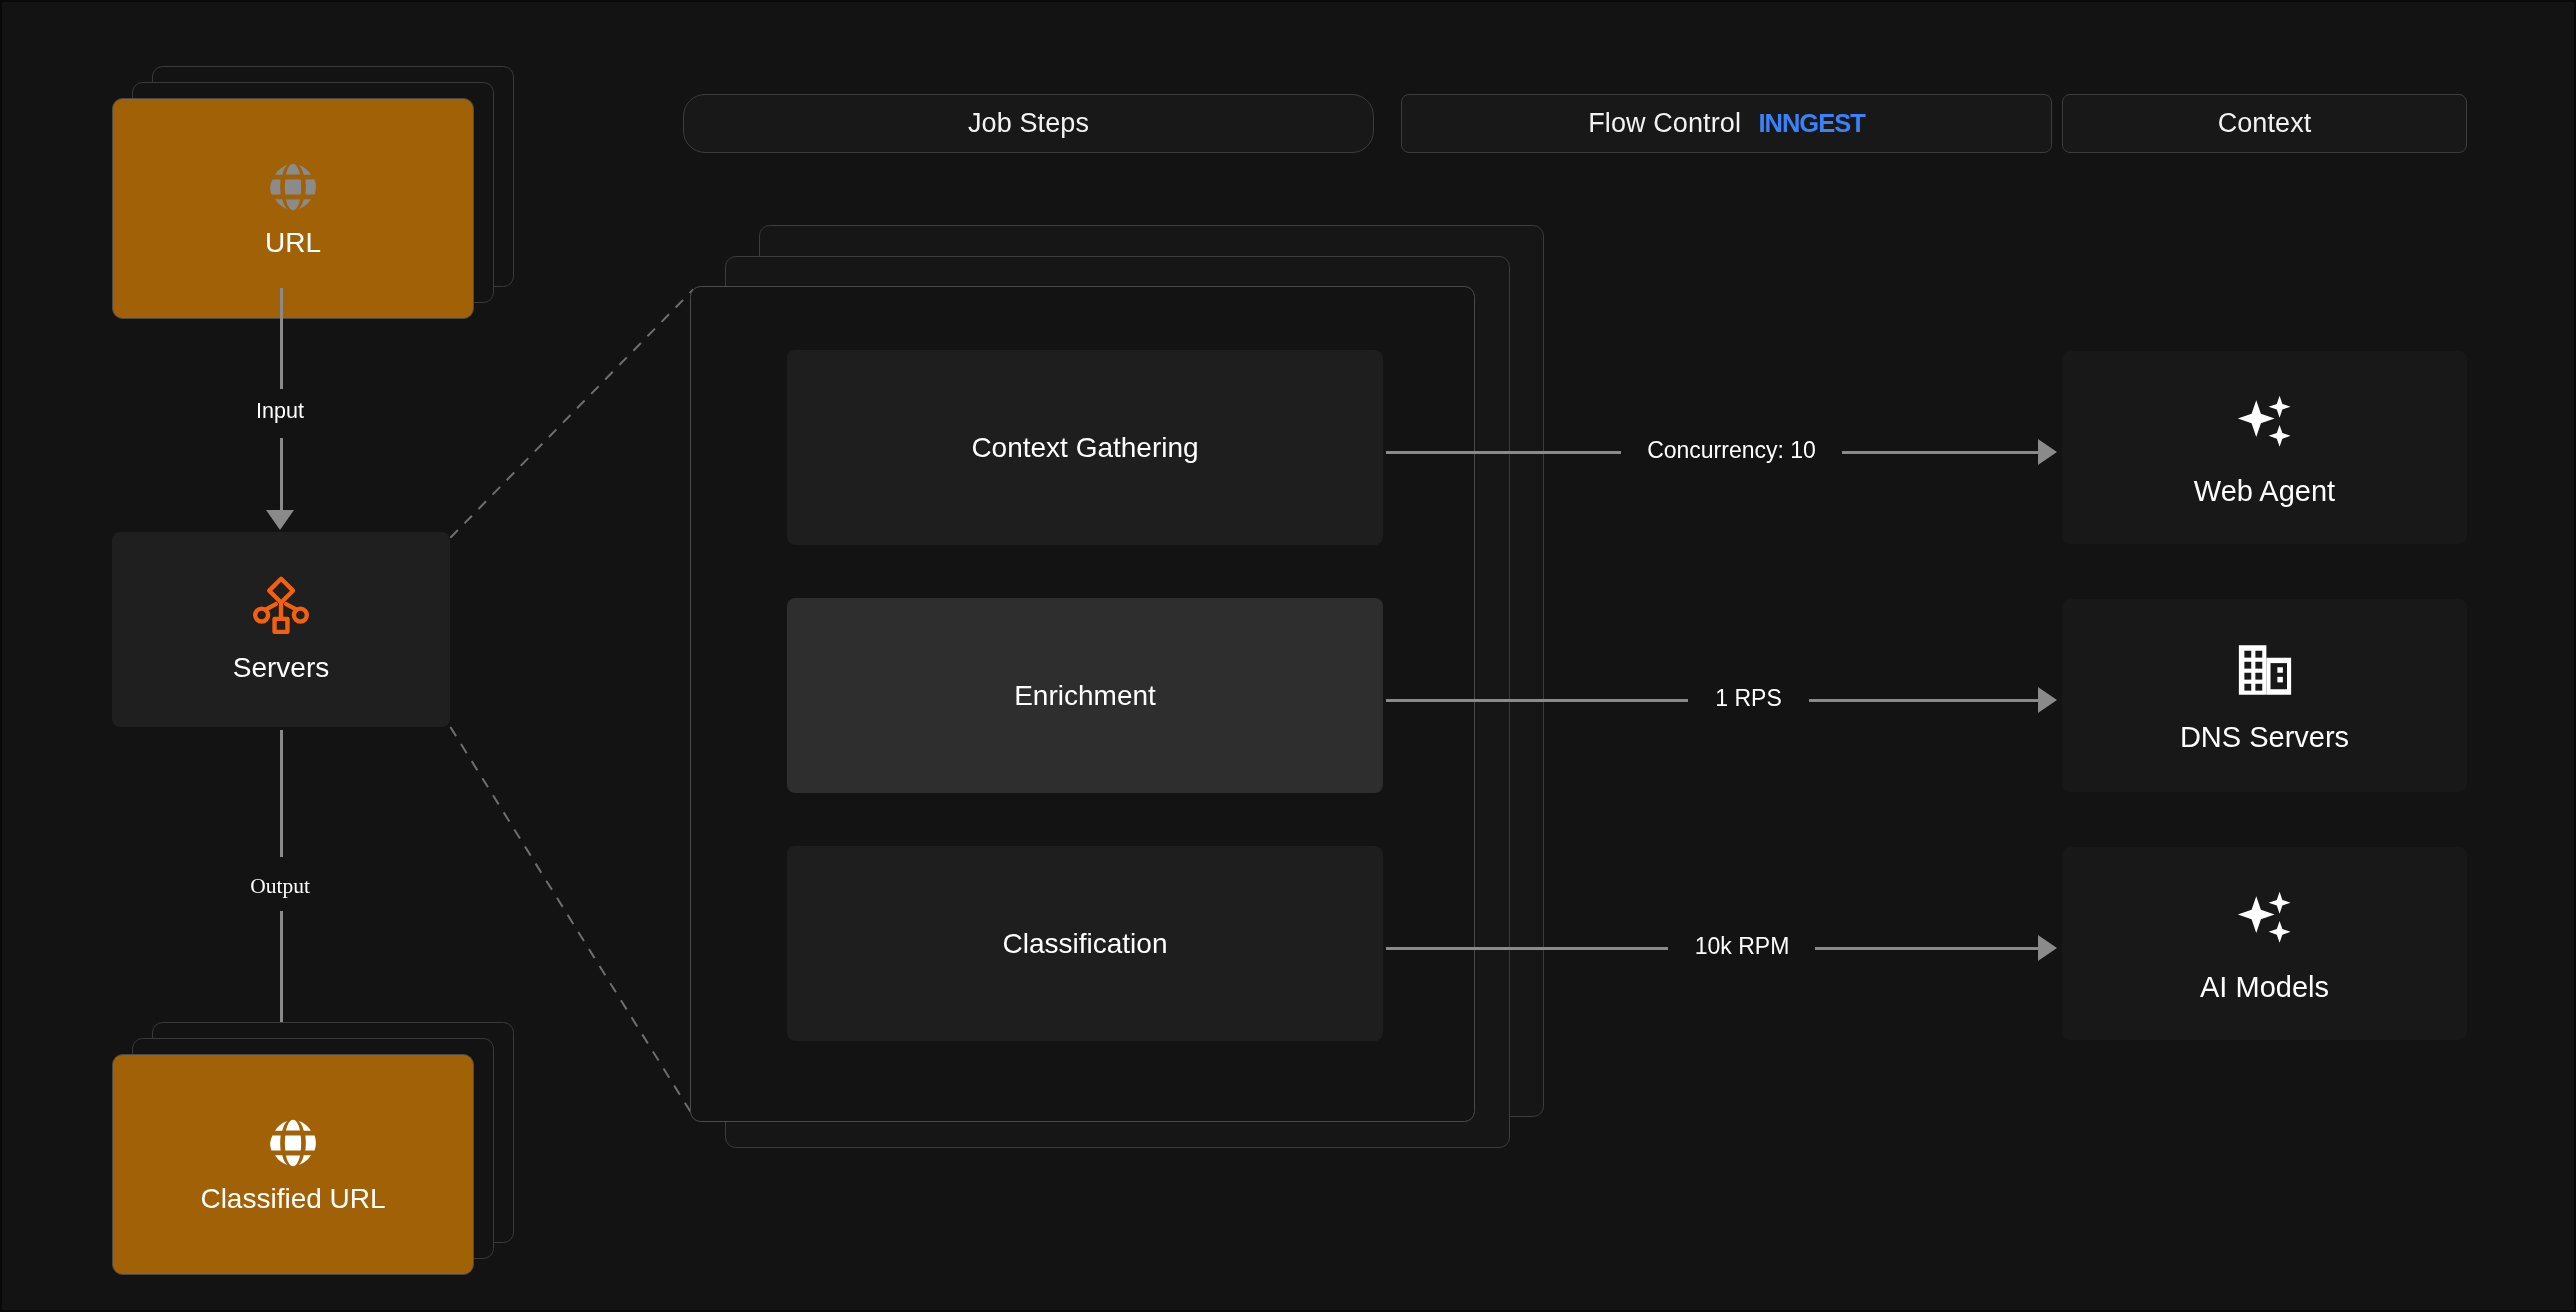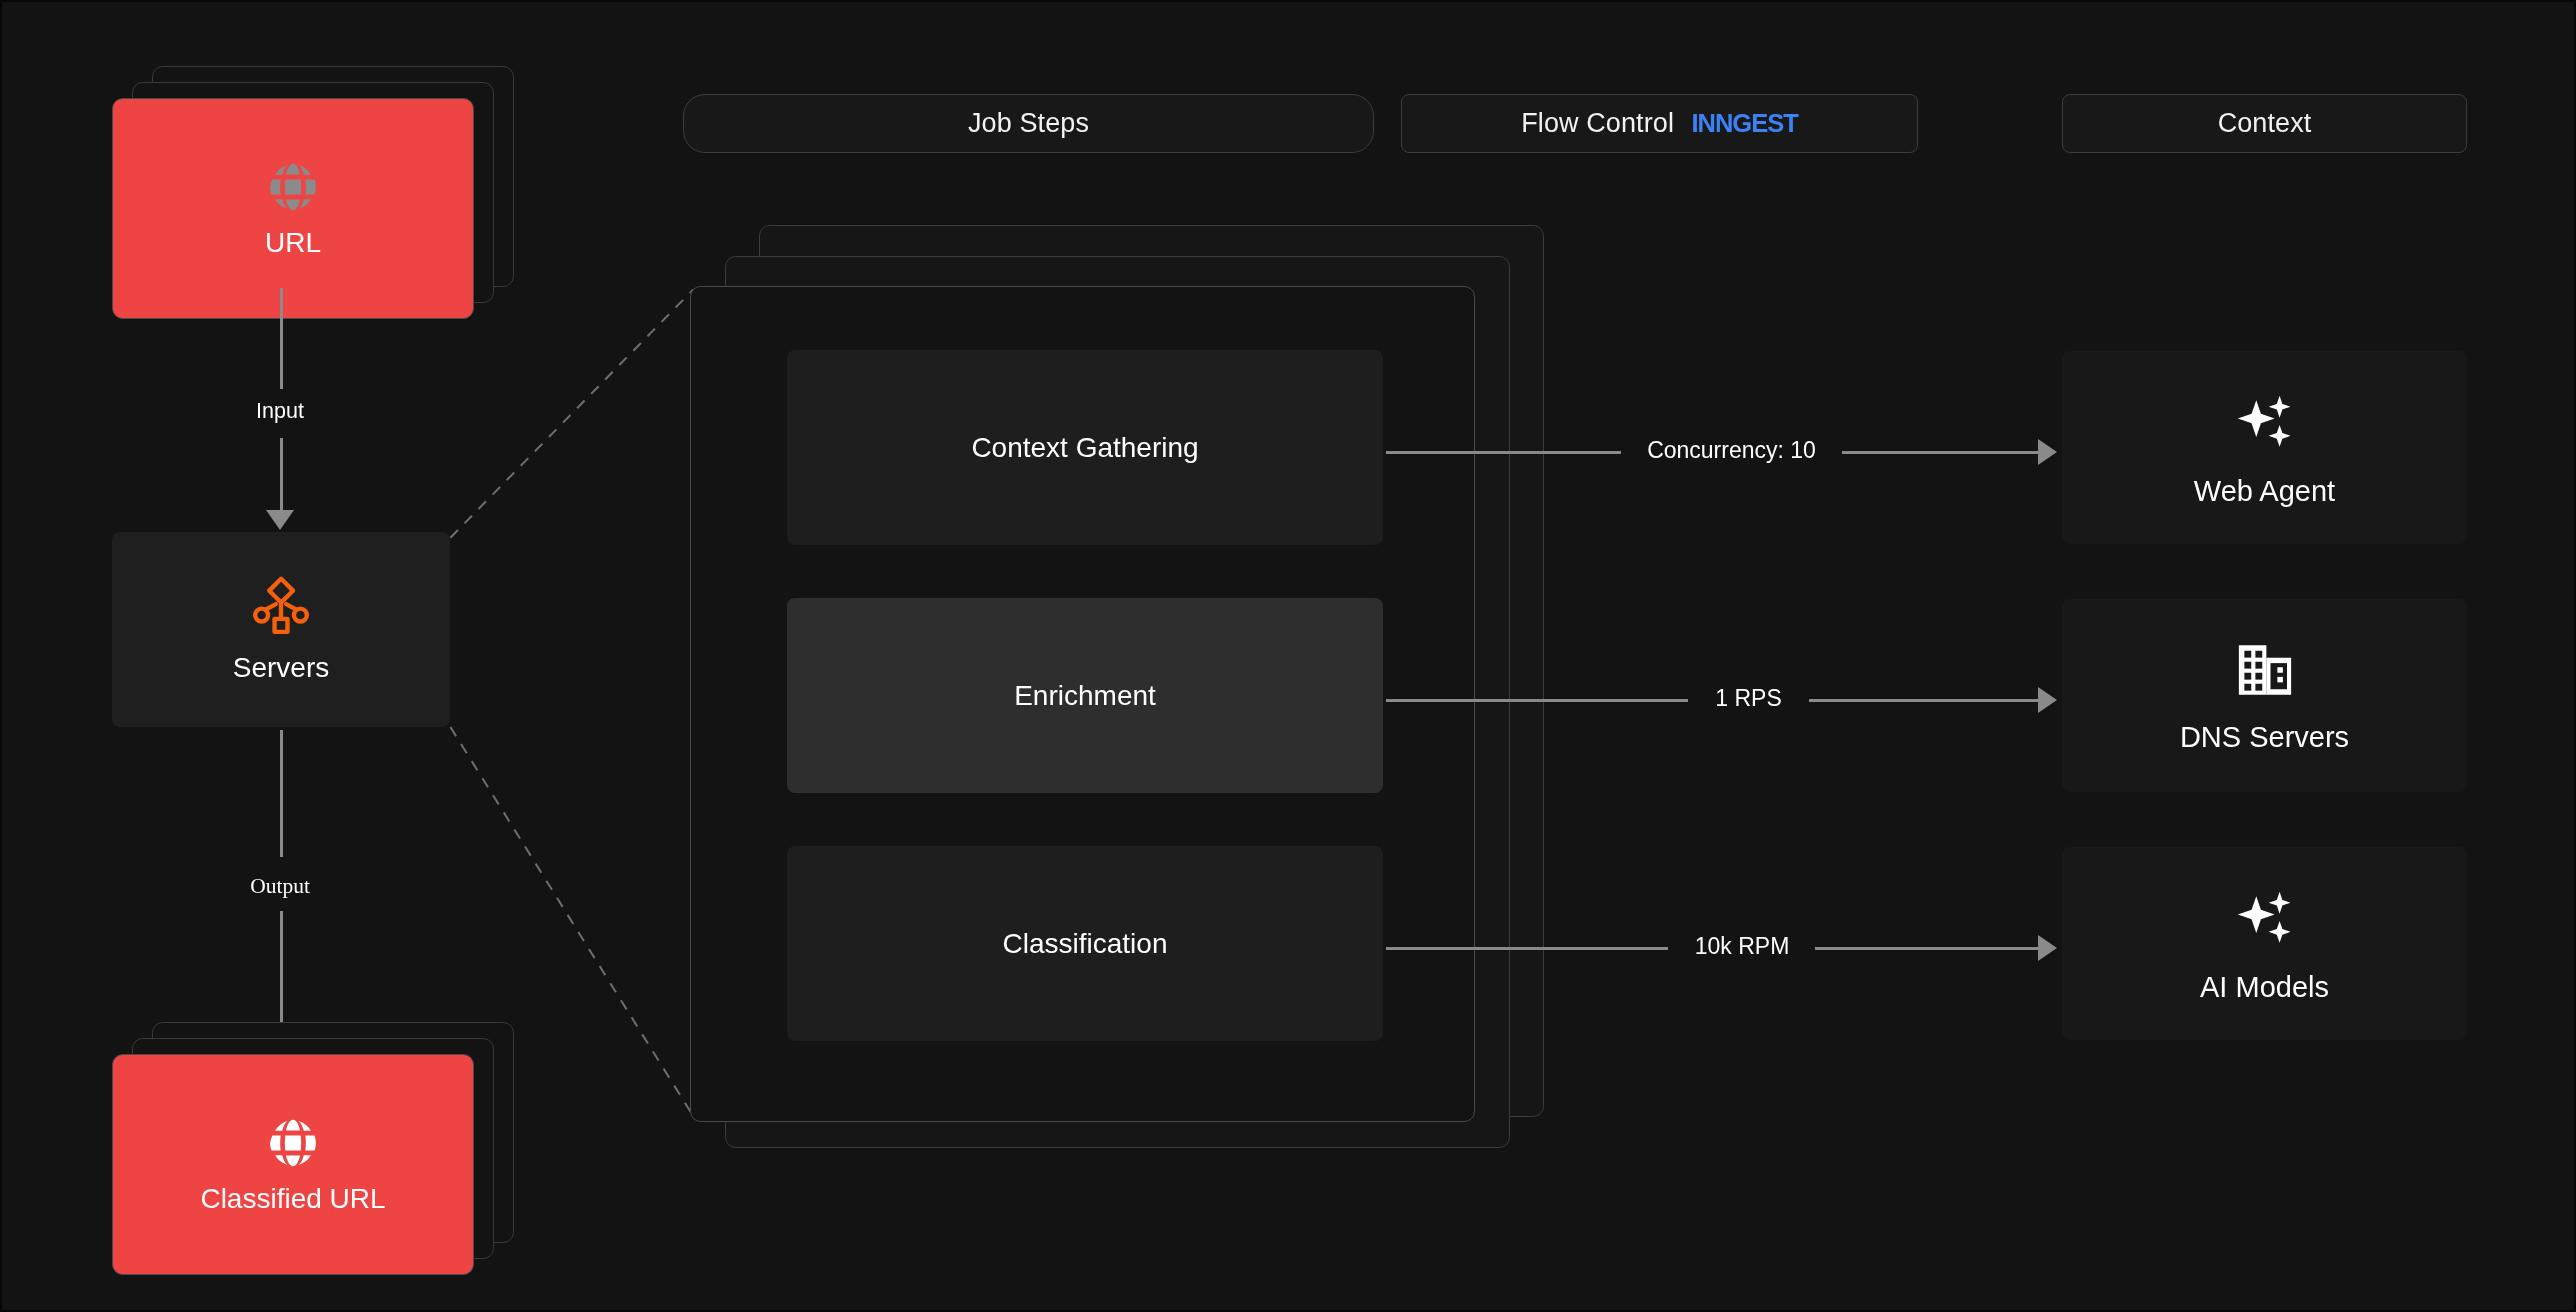--- a/index.html
+++ b/index.html
@@ -45,21 +45,21 @@
     position:absolute;
     background:#131313;
     border:1.3px solid #3a3a3a;
     border-radius:10.7px;
     width:362px; height:221px;
   }
   .io-main {
     position:absolute;
     left:0; top:32px;
     width:362px; height:221px;
-    background:#ef4444;
+    background:#a16207;
     border:1.3px solid #4a4a4a;
     border-radius:10.7px;
     display:flex;
     flex-direction:column;
     align-items:center;
     justify-content:center;
     gap:12px;
   }
   .io-label { font-size:28px; color:#ffffff; }
 
@@ -175,21 +175,21 @@
 </style>
 </head>
 <body>
 
 <div id="stage">
 
   <div class="pill" style="left:681px; top:92px; width:691px;border-radius:22px;">
     <span>Job Steps</span>
   </div>
 
-  <div class="pill" style="left:1399px; top:92px; width:517px;">
+  <div class="pill" style="left:1399px; top:92px; width:651px;">
     <span>Flow Control</span>
     <span class="brand">INNGEST</span>
   </div>
 
   <div class="pill" style="left:2060px; top:92px; width:405px;">
     <span>Context</span>
   </div>
 
   <div class="io-wrap" style="left:110px; top:64px; width:402px; height:255px;">
     <div class="io-shadow" style="left:40px; top:0px;"></div>

